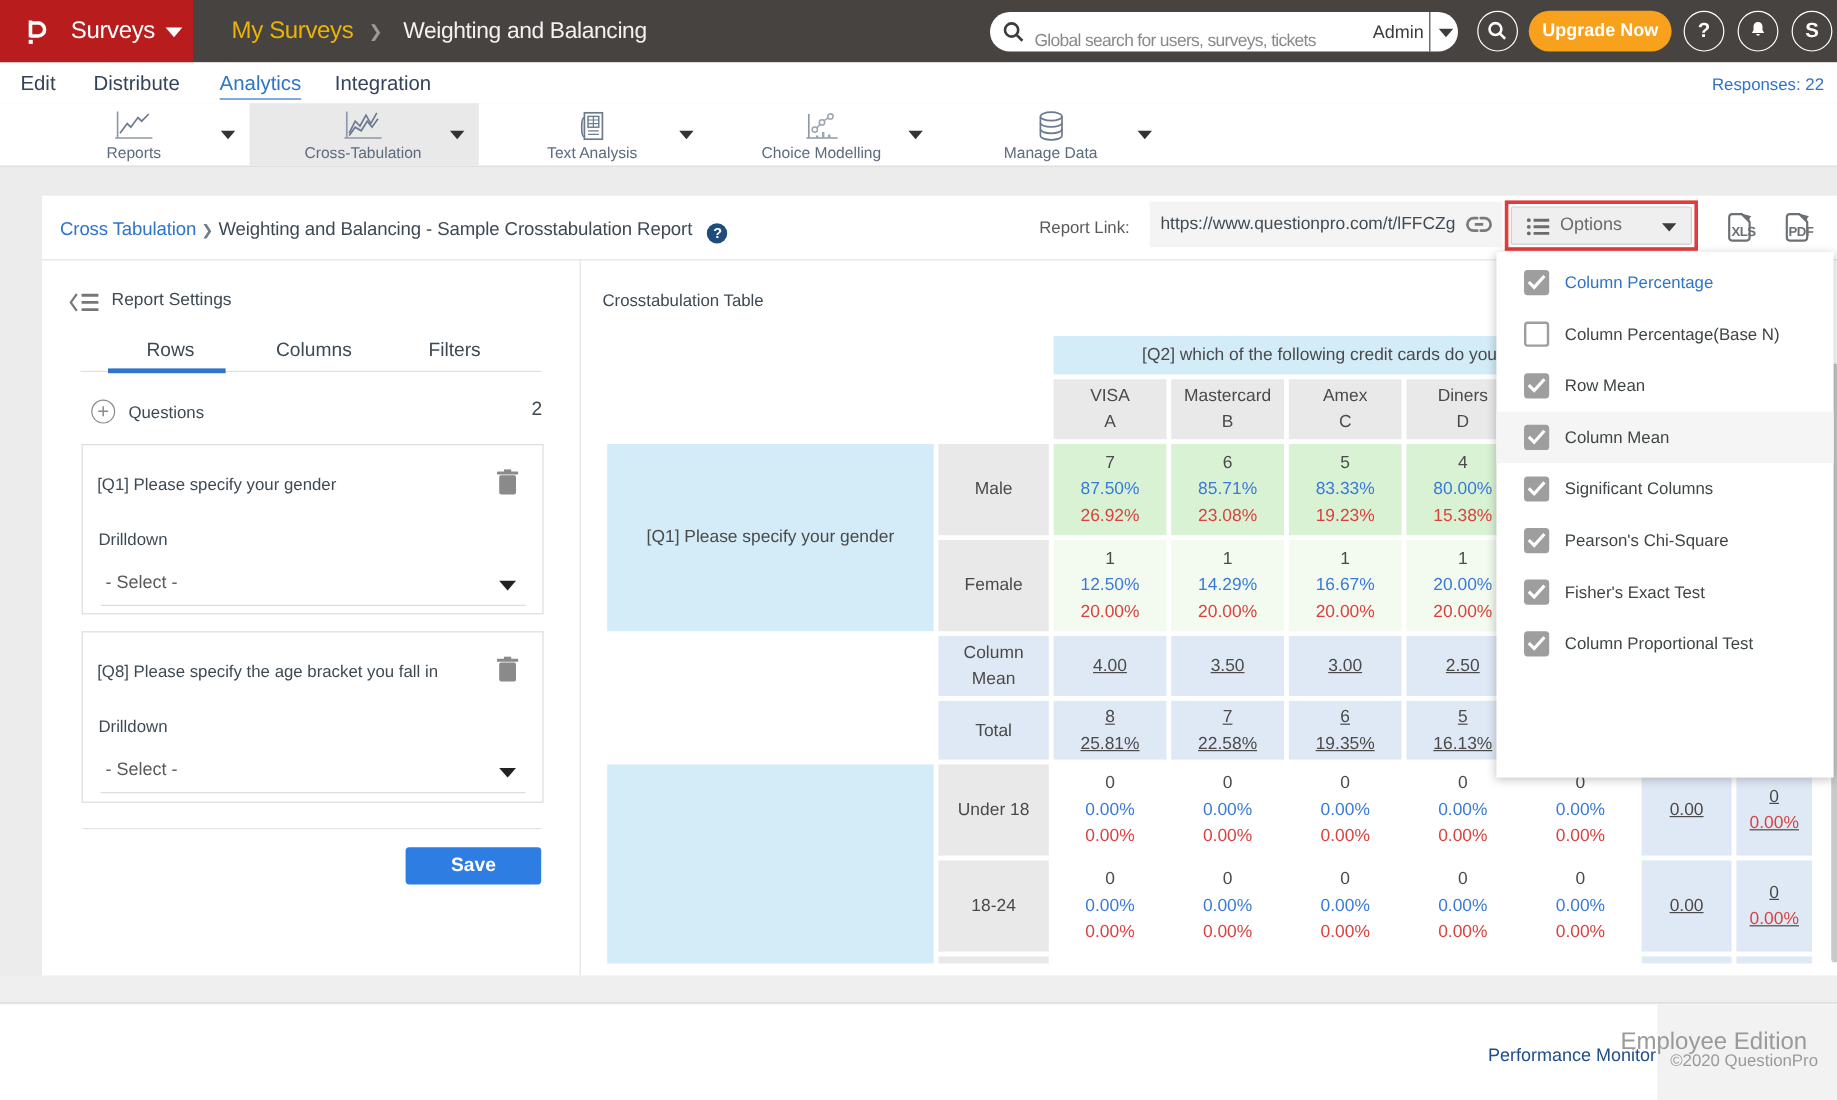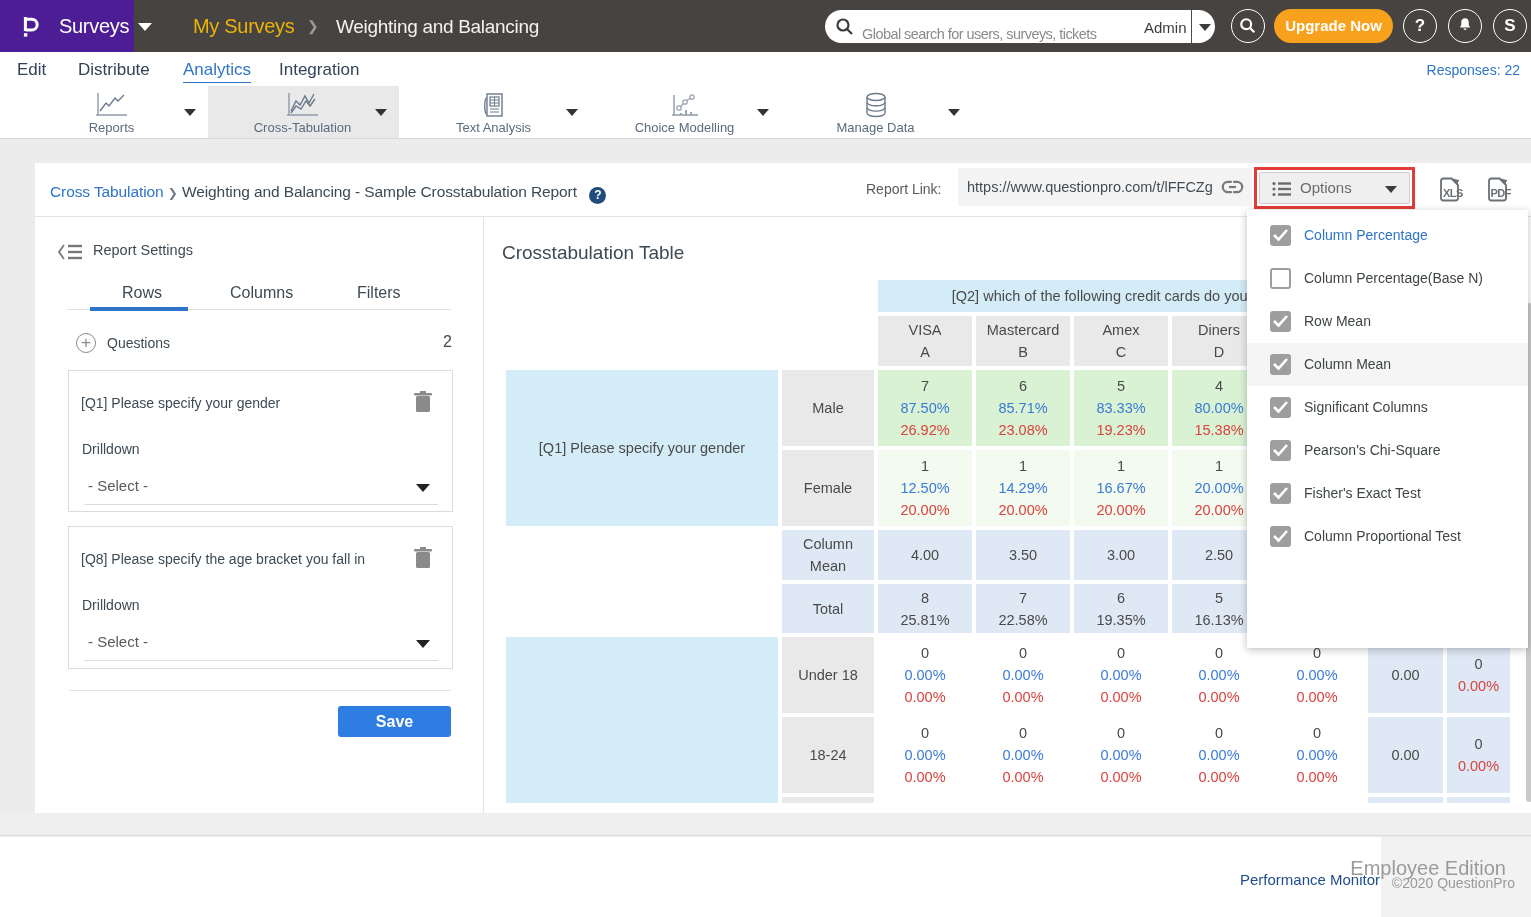--- a/index.html
+++ b/index.html
@@ -1,21 +1,21 @@
 <!DOCTYPE html>
 <html><head>
 <meta charset="utf-8">
 <style>
 * { margin:0; padding:0; box-sizing:border-box; }
 html,body { width:1531px; height:917px; background:#ececec; font-family:"Liberation Sans", sans-serif; overflow:hidden; position:relative; }
 .abs { position:absolute; }
 
 
 #nav { position:absolute; left:0; top:0; width:1531px; height:52px; background:#474341; }
-#logo { position:absolute; left:0; top:0; width:134px; height:52px; background:#4c1d95; }
+#logo { position:absolute; left:0; top:0; width:161px; height:52px; background:#b91c1c; }
 #logo .ptxt { position:absolute; left:59px; top:15px; color:#fff; font-size:20px; letter-spacing:-0.3px; }
 #logo .caret { position:absolute; left:138px; top:23px; width:0; height:0; border-left:7px solid transparent; border-right:7px solid transparent; border-top:8px solid #fff; }
 #crumb1 { position:absolute; left:193px; top:15px; font-size:20px; color:#eab308; letter-spacing:-0.3px; }
 #crumbsep { position:absolute; left:307px; top:18px; font-size:14px; color:#9a9a9a; }
 #crumb2 { position:absolute; left:336px; top:16px; font-size:19px; color:#f2f2f2; letter-spacing:-0.3px; }
 #searchpill { position:absolute; left:825px; top:10px; width:390px; height:33px; background:#fff; border-radius:17px; }
 #searchpill .ph { position:absolute; left:37px; top:8px; font-size:14.5px; color:#8a8a8a; letter-spacing:-0.55px; }
 #searchpill .admin { position:absolute; left:319px; top:9px; font-size:15px; color:#3c3c3c; }
 #searchpill .sep { position:absolute; left:366px; top:0; width:1px; height:33px; background:#4a4a4a; }
 #searchpill .ca { position:absolute; left:374px; top:14px; width:0; height:0; border-left:6px solid transparent; border-right:6px solid transparent; border-top:7px solid #3c3c3c; }
@@ -65,31 +65,31 @@
 .qcard .qt { position:absolute; left:12px; top:24px; font-size:14px; color:#3d4a54; }
 .qcard .dd { position:absolute; left:13px; top:70px; font-size:14px; color:#3d4a54; }
 .qcard .sel { position:absolute; left:19px; top:106px; font-size:15px; color:#5a5a5a; }
 .qcard .ul { position:absolute; left:15px; top:133px; width:354px; height:1px; background:#ddd; }
 .qcard .ca { position:absolute; right:22px; top:113px; width:0; height:0; border-left:7px solid transparent; border-right:7px solid transparent; border-top:8px solid #222; }
 .trash { position:absolute; right:20px; top:20px; }
 #lphr { position:absolute; left:34px; top:527px; width:382px; height:1px; background:#e4e4e4; }
 #savebtn { position:absolute; left:303px; top:543px; width:113px; height:31px; background:#2d7de2; border-radius:3px; color:#fff; font-size:16px; font-weight:bold; text-align:center; line-height:31px; }
 
 
-#cttitle { position:absolute; left:467px; top:79px; font-size:19px; color:#3d4a54;text-align:right; }
+#cttitle { position:absolute; left:467px; top:79px; font-size:14px; color:#3d4a54;text-align:right; }
 #tblwrap { position:absolute; left:467px; top:113px; width:1049px; height:527px; overflow:hidden; }
 table.ct { border-collapse:separate; border-spacing:4px; table-layout:fixed; }
 table.ct td { font-size:14.5px; line-height:22px; text-align:center; vertical-align:middle; color:#4a4a4a; padding:0; }
 td.qcell { background:#d3ecf8; color:#3d4a54; }
 td.qhead { background:#d3ecf8; color:#3d4a54; }
 td.glabel { background:#e9e9e9; }
 td.blabel { background:#dfe9f6; }
 td.green { background:#d9f2d4; }
 td.pgreen { background:#f3faef; }
-td.bdata { background:#dfe9f6; }
+td.bdata { background:#dfe9f6;text-decoration:underline; }
 .pb { color:#3a7ad7; }
 .pr { color:#d9423e; }
 #sbthumb { position:absolute; left:1491px; top:140px; width:6px; height:499px; background:#c9c9c9; border-radius:3px; }
 
 
 #ddpanel { position:absolute; left:1247px; top:210px; width:281px; height:438px; background:#fff; box-shadow:0 2px 8px rgba(0,0,0,0.25); z-index:50; }
 .dditem { position:relative; height:43px; }
 .dditem .cb { position:absolute; left:23px; top:11px; width:21px; height:21px; border-radius:3px; }
 .cb.on { background:#9e9e9e; }
 .cb.off { background:#fff; border:2px solid #9e9e9e; }

